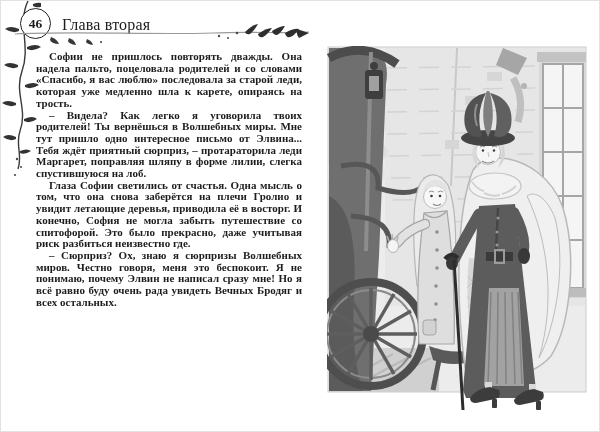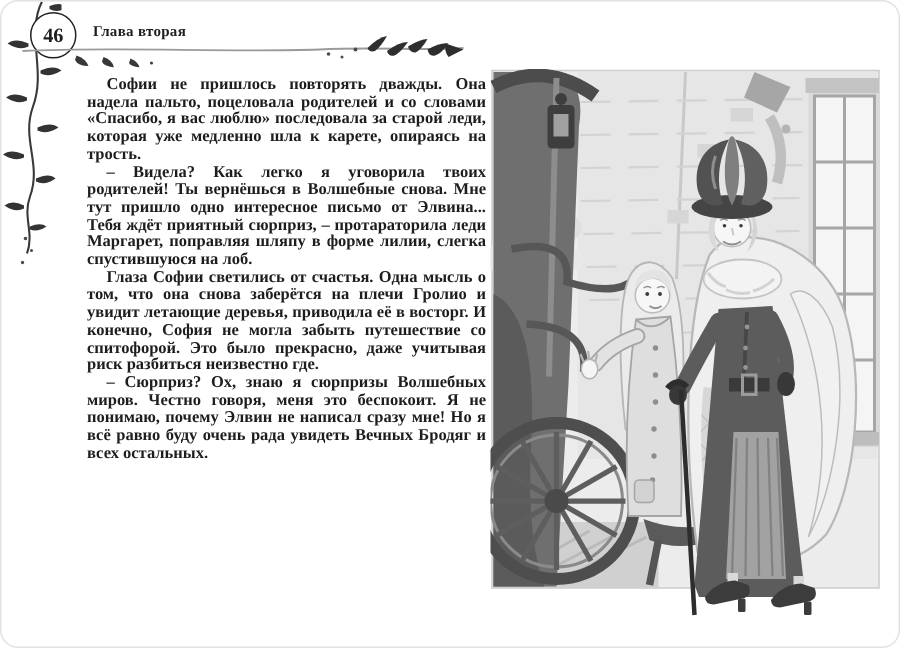--- a/index.html
+++ b/index.html
@@ -1,35 +1,34 @@
 <!DOCTYPE html>
 <html><head>
 <meta charset="utf-8">
 <style>
   html,body{margin:0;padding:0;background:#ffffff;}
   body{width:600px;height:432px;}
   .page{
     position:relative;width:600px;height:432px;box-sizing:border-box;
-    background:#ffffff;border:1px solid #e2e2e2;border-radius:12px;overflow:hidden;
+    background:#ffffff;border:1px solid #e2e2e2;border-radius:0;overflow:hidden;
     font-family:"Liberation Serif","DejaVu Serif",serif;color:#1d1d1d;
   }
   .vine-left{position:absolute;left:0;top:0;}
   .badge{
     position:absolute;left:19px;top:7px;width:29px;height:29px;
     border:1.7px solid #222;border-radius:50%;background:#fff;
     display:flex;align-items:center;justify-content:center;
     font-weight:bold;font-size:13.5px;
   }
-  .chapter{position:absolute;left:61px;top:15px;font-size:10px;font-weight:bold;letter-spacing:.2px;text-align:center;}
+  .chapter{position:absolute;left:61px;top:15px;font-size:16px;font-weight:normal;letter-spacing:.2px;text-align:center;}
   .rule{position:absolute;left:12px;top:20px;}
   .text-col{
     position:absolute;left:35px;top:50px;width:266px;
     font-size:11px;line-height:11.7px;font-weight:bold;
     text-align:justify;
-    margin-left:22px;
   }
   .text-col p{margin:0;text-indent:13px;}
   .figure{position:absolute;left:326px;top:45px;width:262px;height:375px;margin:0;}
 </style>
 </head>
 <body>
 
 <div class="page">
 
   <svg class="vine-left" width="40" height="225" viewBox="0 0 40 225" aria-hidden="true">
@@ -76,21 +75,21 @@
     </g>
     <g fill="#4a4a4a">
       <circle cx="206" cy="15" r="1.2"></circle>
         <circle cx="215" cy="17" r="1"></circle>
         <circle cx="224" cy="12" r="1.3"></circle>
     </g>
   </svg>
 
   <div class="text-col">
     <p>Софии не пришлось повторять дважды. Она надела пальто, поцеловала родителей и со словами «Спасибо, я вас люблю» последовала за старой леди, которая уже медленно шла к карете, опираясь на трость.</p>
-    <p>– Видела? Как легко я уговорила твоих родителей! Ты вернёшься в Волшебные снова. Мне тут пришло одно интересное письмо от Элвина... Тебя ждёт приятный сюрприз, – протараторила леди Маргарет, поправляя шляпу в форме лилии, слегка спустившуюся на лоб.</p>
+    <p>– Видела? Как легко я уговорила твоих родителей! Ты вернёшься в Волшебных миры. Мне тут пришло одно интересное письмо от Элвина... Тебя ждёт приятный сюрприз, – протараторила леди Маргарет, поправляя шляпу в форме лилии, слегка спустившуюся на лоб.</p>
     <p>Глаза Софии светились от счастья. Одна мысль о том, что она снова заберётся на плечи Гролио и увидит летающие деревья, приводила её в восторг. И конечно, София не могла забыть путешествие со спитофорой. Это было прекрасно, даже учитывая риск разбиться неизвестно где.</p>
     <p>– Сюрприз? Ох, знаю я сюрпризы Волшебных миров. Честно говоря, меня это беспокоит. Я не понимаю, почему Элвин не написал сразу мне! Но я всё равно буду очень рада увидеть Вечных Бродяг и всех остальных.</p>
   </div>
 
   <figure class="figure">
     <svg width="262" height="375" viewBox="0 0 262 375" role="img">
       <defs>
         <clipPath id="lin-clip">
           <path d="M142,212 C138,252 142,292 150,318 L166,324 C158,286 157,248 161,214 Z"></path>
         </clipPath>

